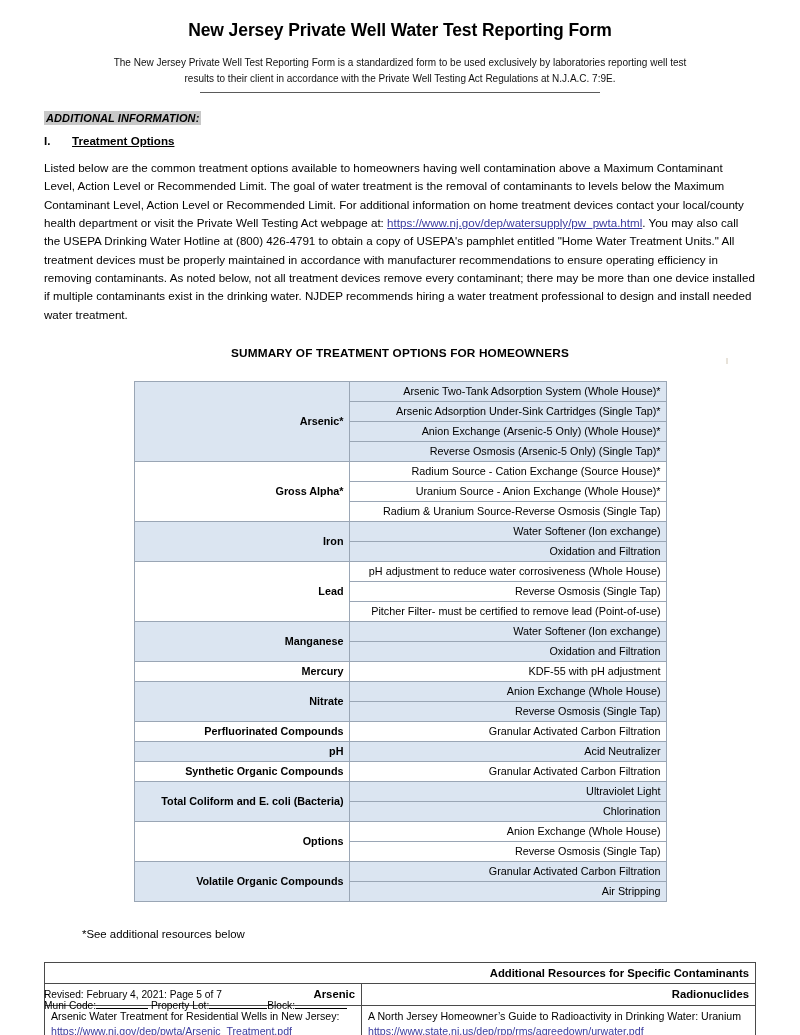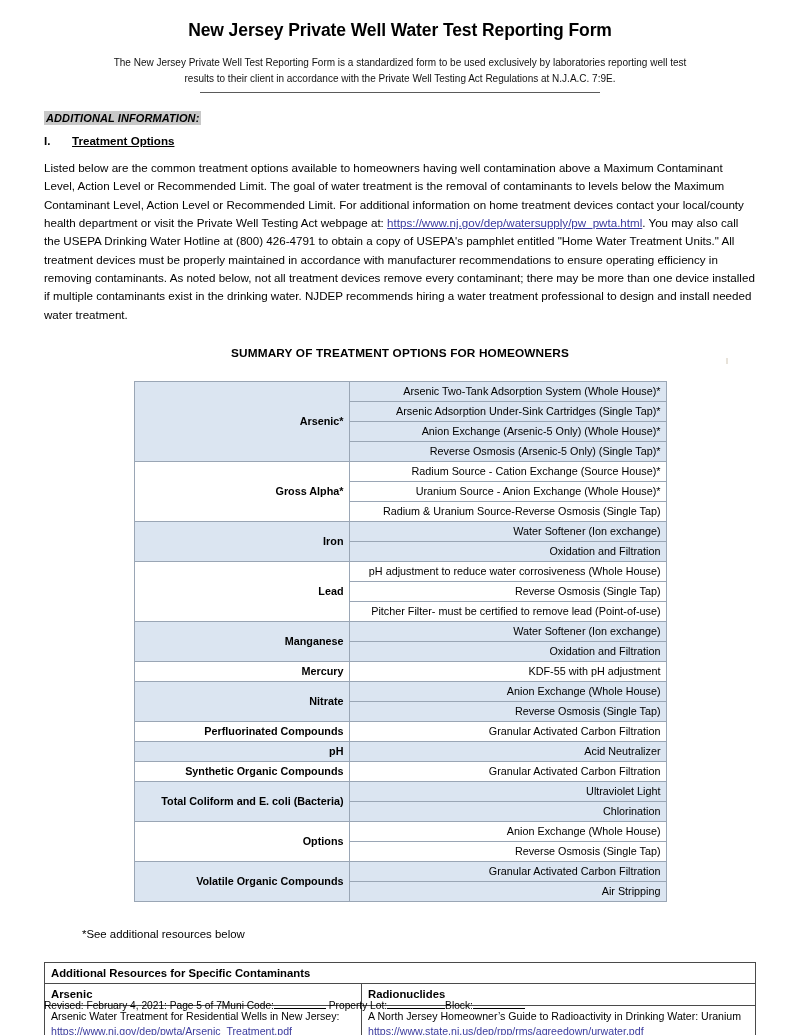--- a/index.html
+++ b/index.html
@@ -151,21 +151,21 @@
   table.resources td, table.resources th {
     border: 1px solid #4a4a4a;
     padding: 3px 6px 3px 6px;
     vertical-align: top;
     text-align: left;
     line-height: 1.45;
     font-weight: normal;
   }
   table.resources th.title-cell,
   table.resources th.col-head {
-    text-align: left;
+    text-align: right;
     font-weight: bold;
     font-size: 11.3px;
     padding: 2px 6px;
   }
   table.resources td.res-cell {
     height: 28px;
   }
   .res-line { display: block; }
   .res-link {
     color: #3b3b9e;
@@ -176,23 +176,24 @@
 
   
   .footer {
     position: absolute;
     left: 0;
     right: 0;
     bottom: 24px;
     padding: 0 44px;
     font-size: 10.2px;
     display: flex;
-    justify-content: flex-start;
+    justify-content: flex-end;
     align-items: baseline;
     box-sizing: border-box;
+    flex-direction: column;
   }
   .footer-right {
     padding-right: 22px;
     white-space: pre;
   }
   .blank {
     display: inline-block;
     border-bottom: 1px solid #000;
     vertical-align: baseline;
   }

